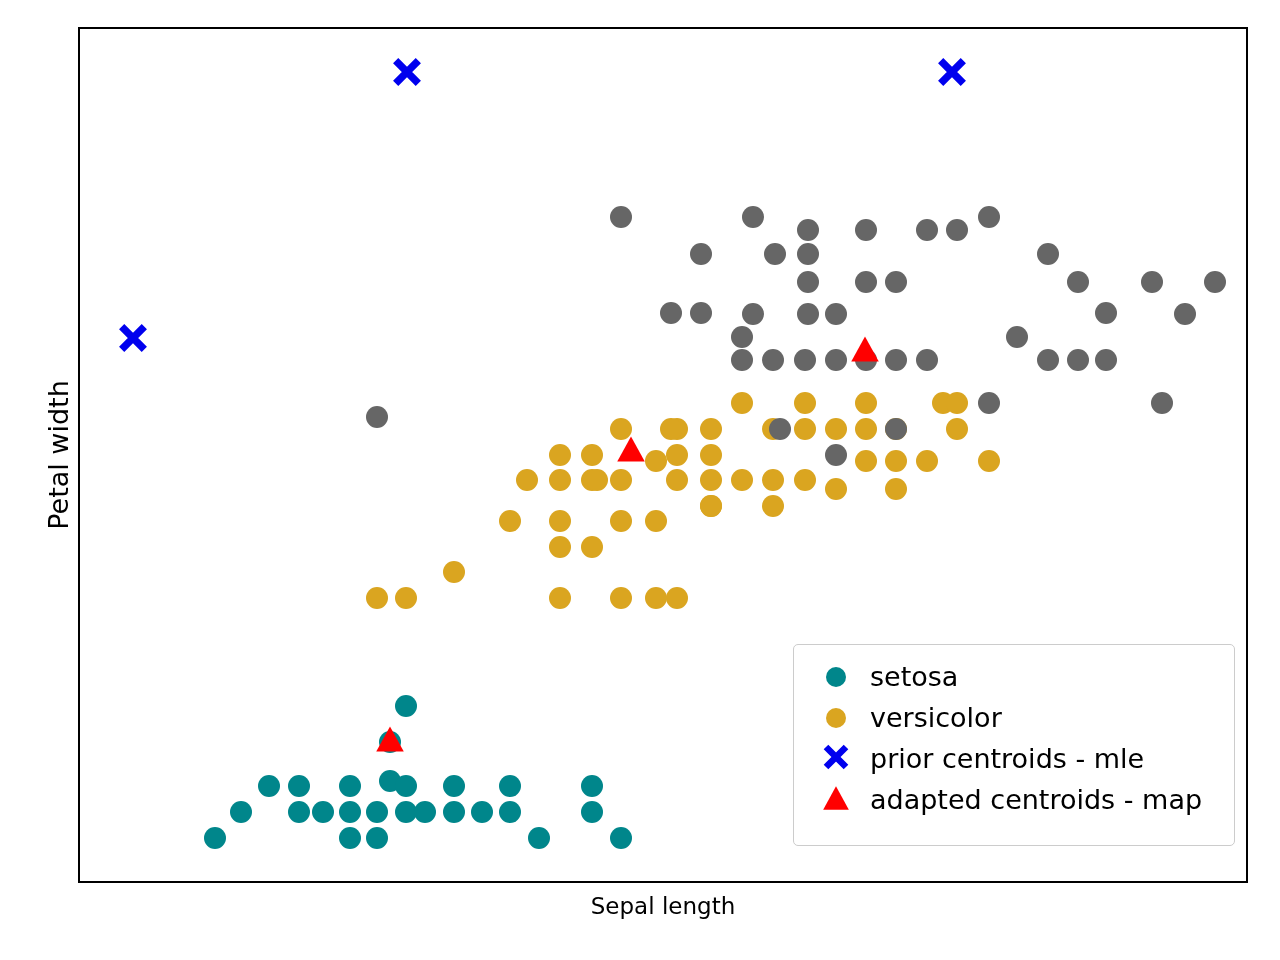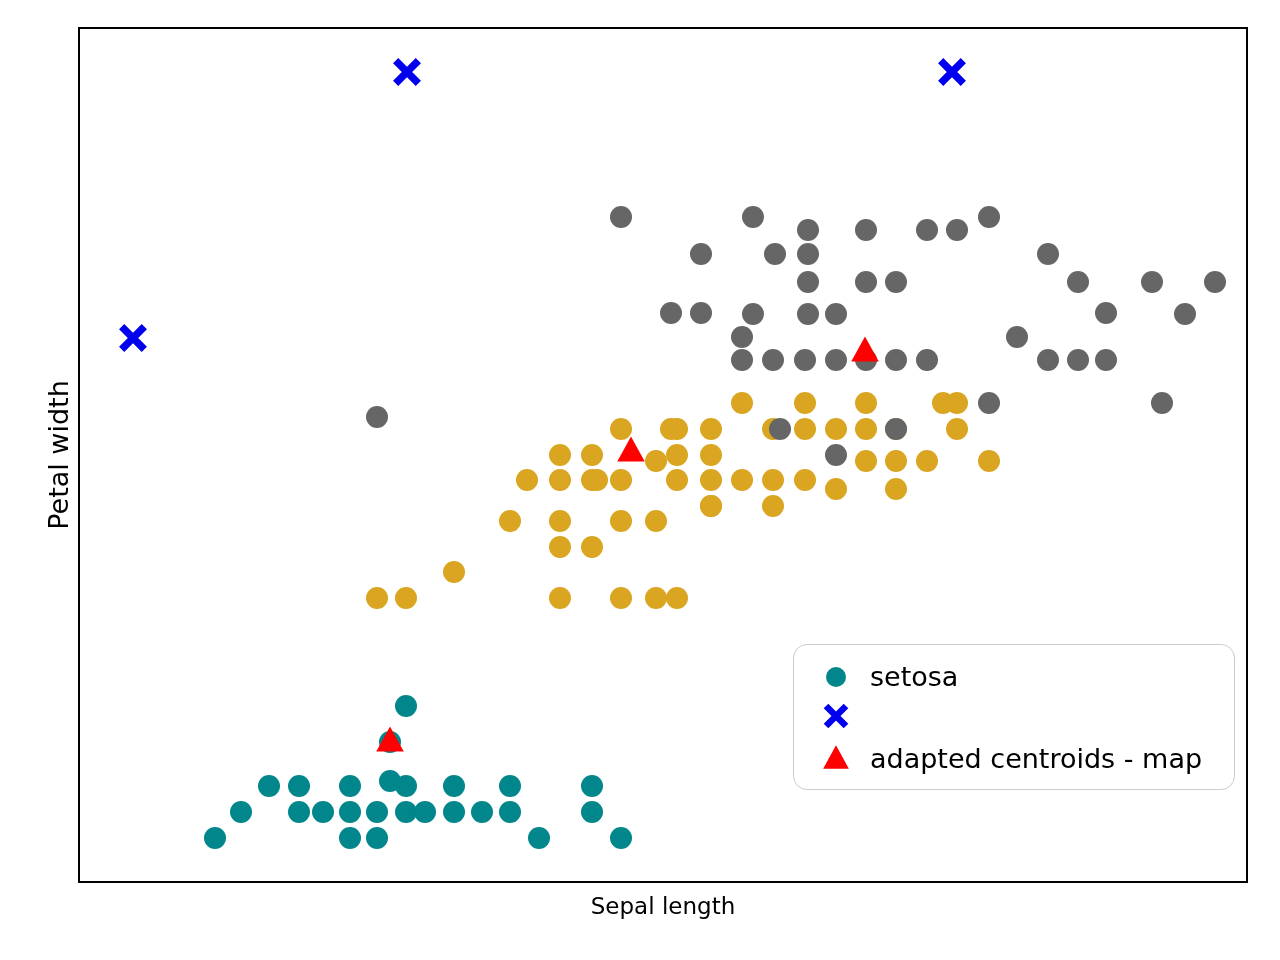--- a/index.html
+++ b/index.html
@@ -72,23 +72,23 @@
     text-align: center;
     font-size: 23px;
     color: #000000;
   }
   #legend {
     position: absolute;
     left: 793px;
     top: 644px;
     width: 442px;
     border: 1px solid #cccccc;
-    border-radius: 14px;
+    border-radius: 5px;
     background: #ffffff;
-    padding: 11px 14px 10px 14px;
+    padding: 11px 14px 25px 14px;
     box-sizing: border-box;
   }
   .legend-row {
     display: flex;
     align-items: center;
     height: 41px;
   }
   .legend-swatch {
     width: 56px;
     min-width: 56px;
@@ -283,24 +283,31 @@
 
   <div id="legend">
       <div class="legend-row">
         <div class="legend-swatch">
           <div class="sw-dot" style="background: rgb(0, 134, 139);"></div>
         </div>
         <div class="legend-label">setosa</div>
       </div>
       <div class="legend-row">
         <div class="legend-swatch">
+          <div class="sw-dot" style="background: rgb(218, 165, 32);"></div>
+        </div>
+        <div class="legend-label">versicolor</div>
+      </div>
+      <div class="legend-row">
+        <div class="legend-swatch">
           <div class="sw-glyph"><svg width="30" height="30" viewBox="0 0 24 24">
               <path d="M4 4 L20 20 M20 4 L4 20" stroke="#0000EE" stroke-width="5.2" stroke-linecap="butt" fill="none"></path>
             </svg></div>
         </div>
+        <div class="legend-label">prior centroids - mle</div>
       </div>
       <div class="legend-row">
         <div class="legend-swatch">
           <div class="sw-glyph"><svg width="28" height="25.76" viewBox="0 0 24 22">
               <path d="M12 1 L23 21 L1 21 Z" fill="#FF0000"></path>
             </svg></div>
         </div>
         <div class="legend-label">adapted centroids - map</div>
       </div>
     </div>

